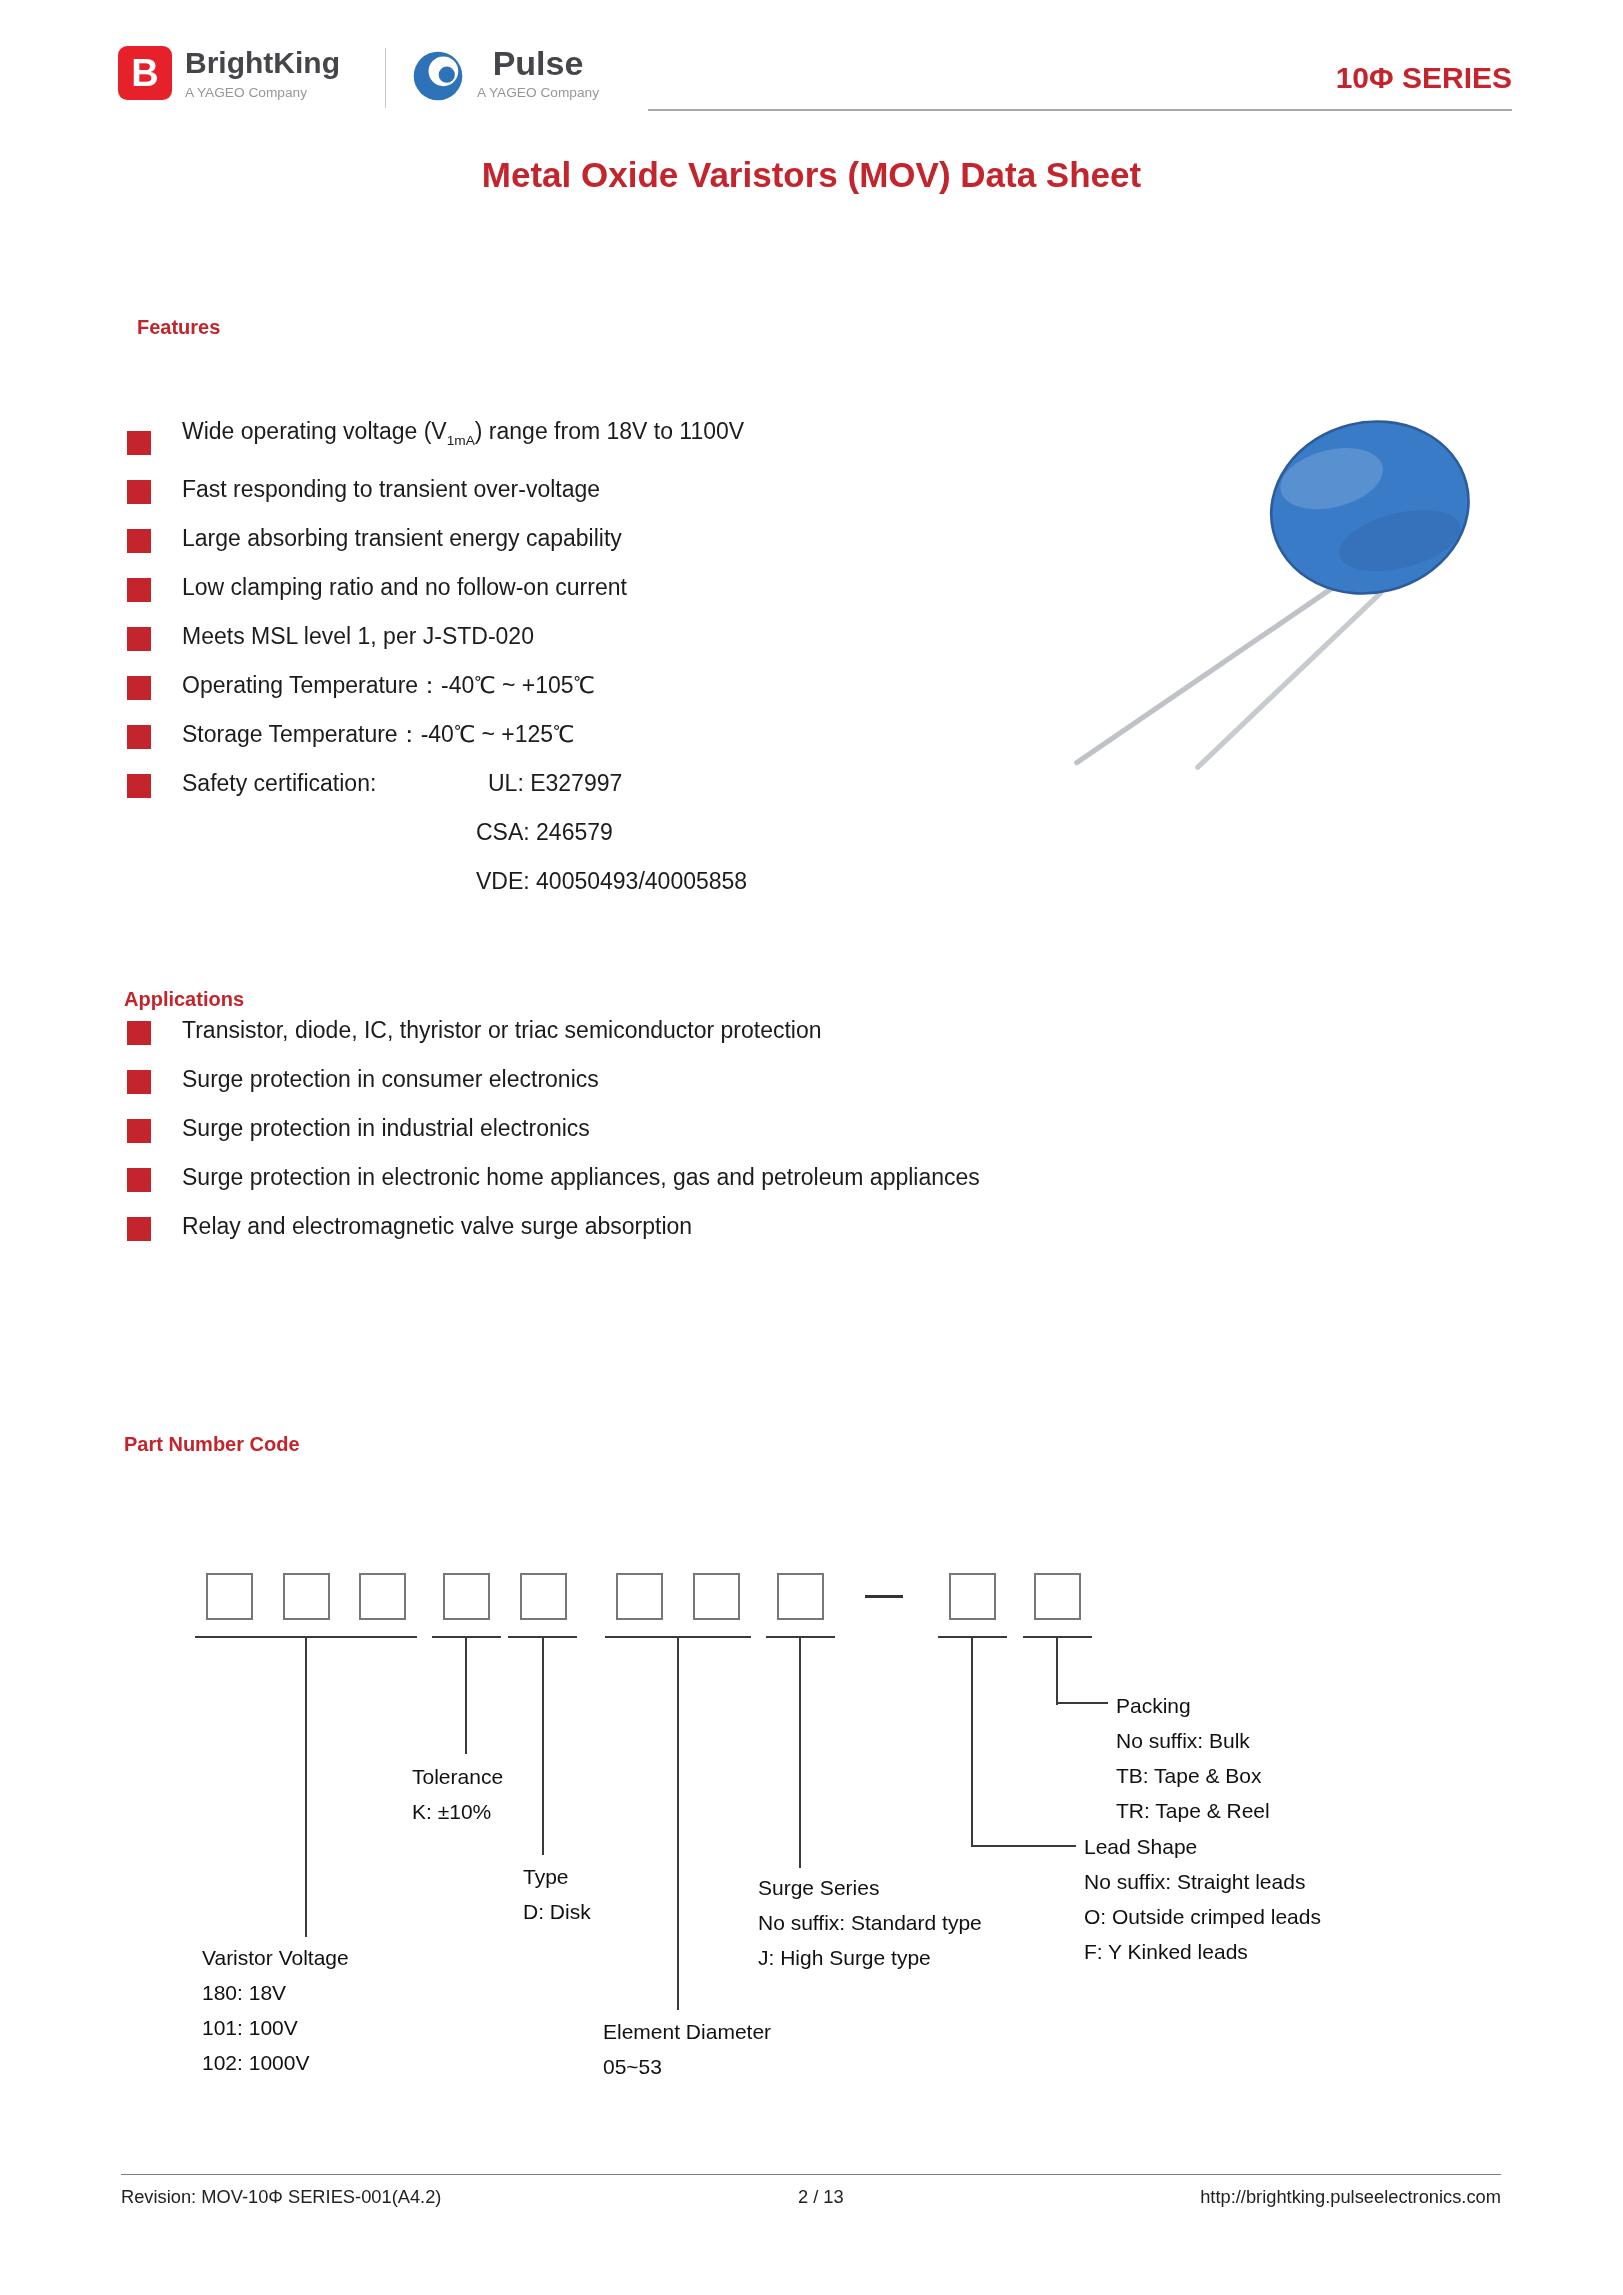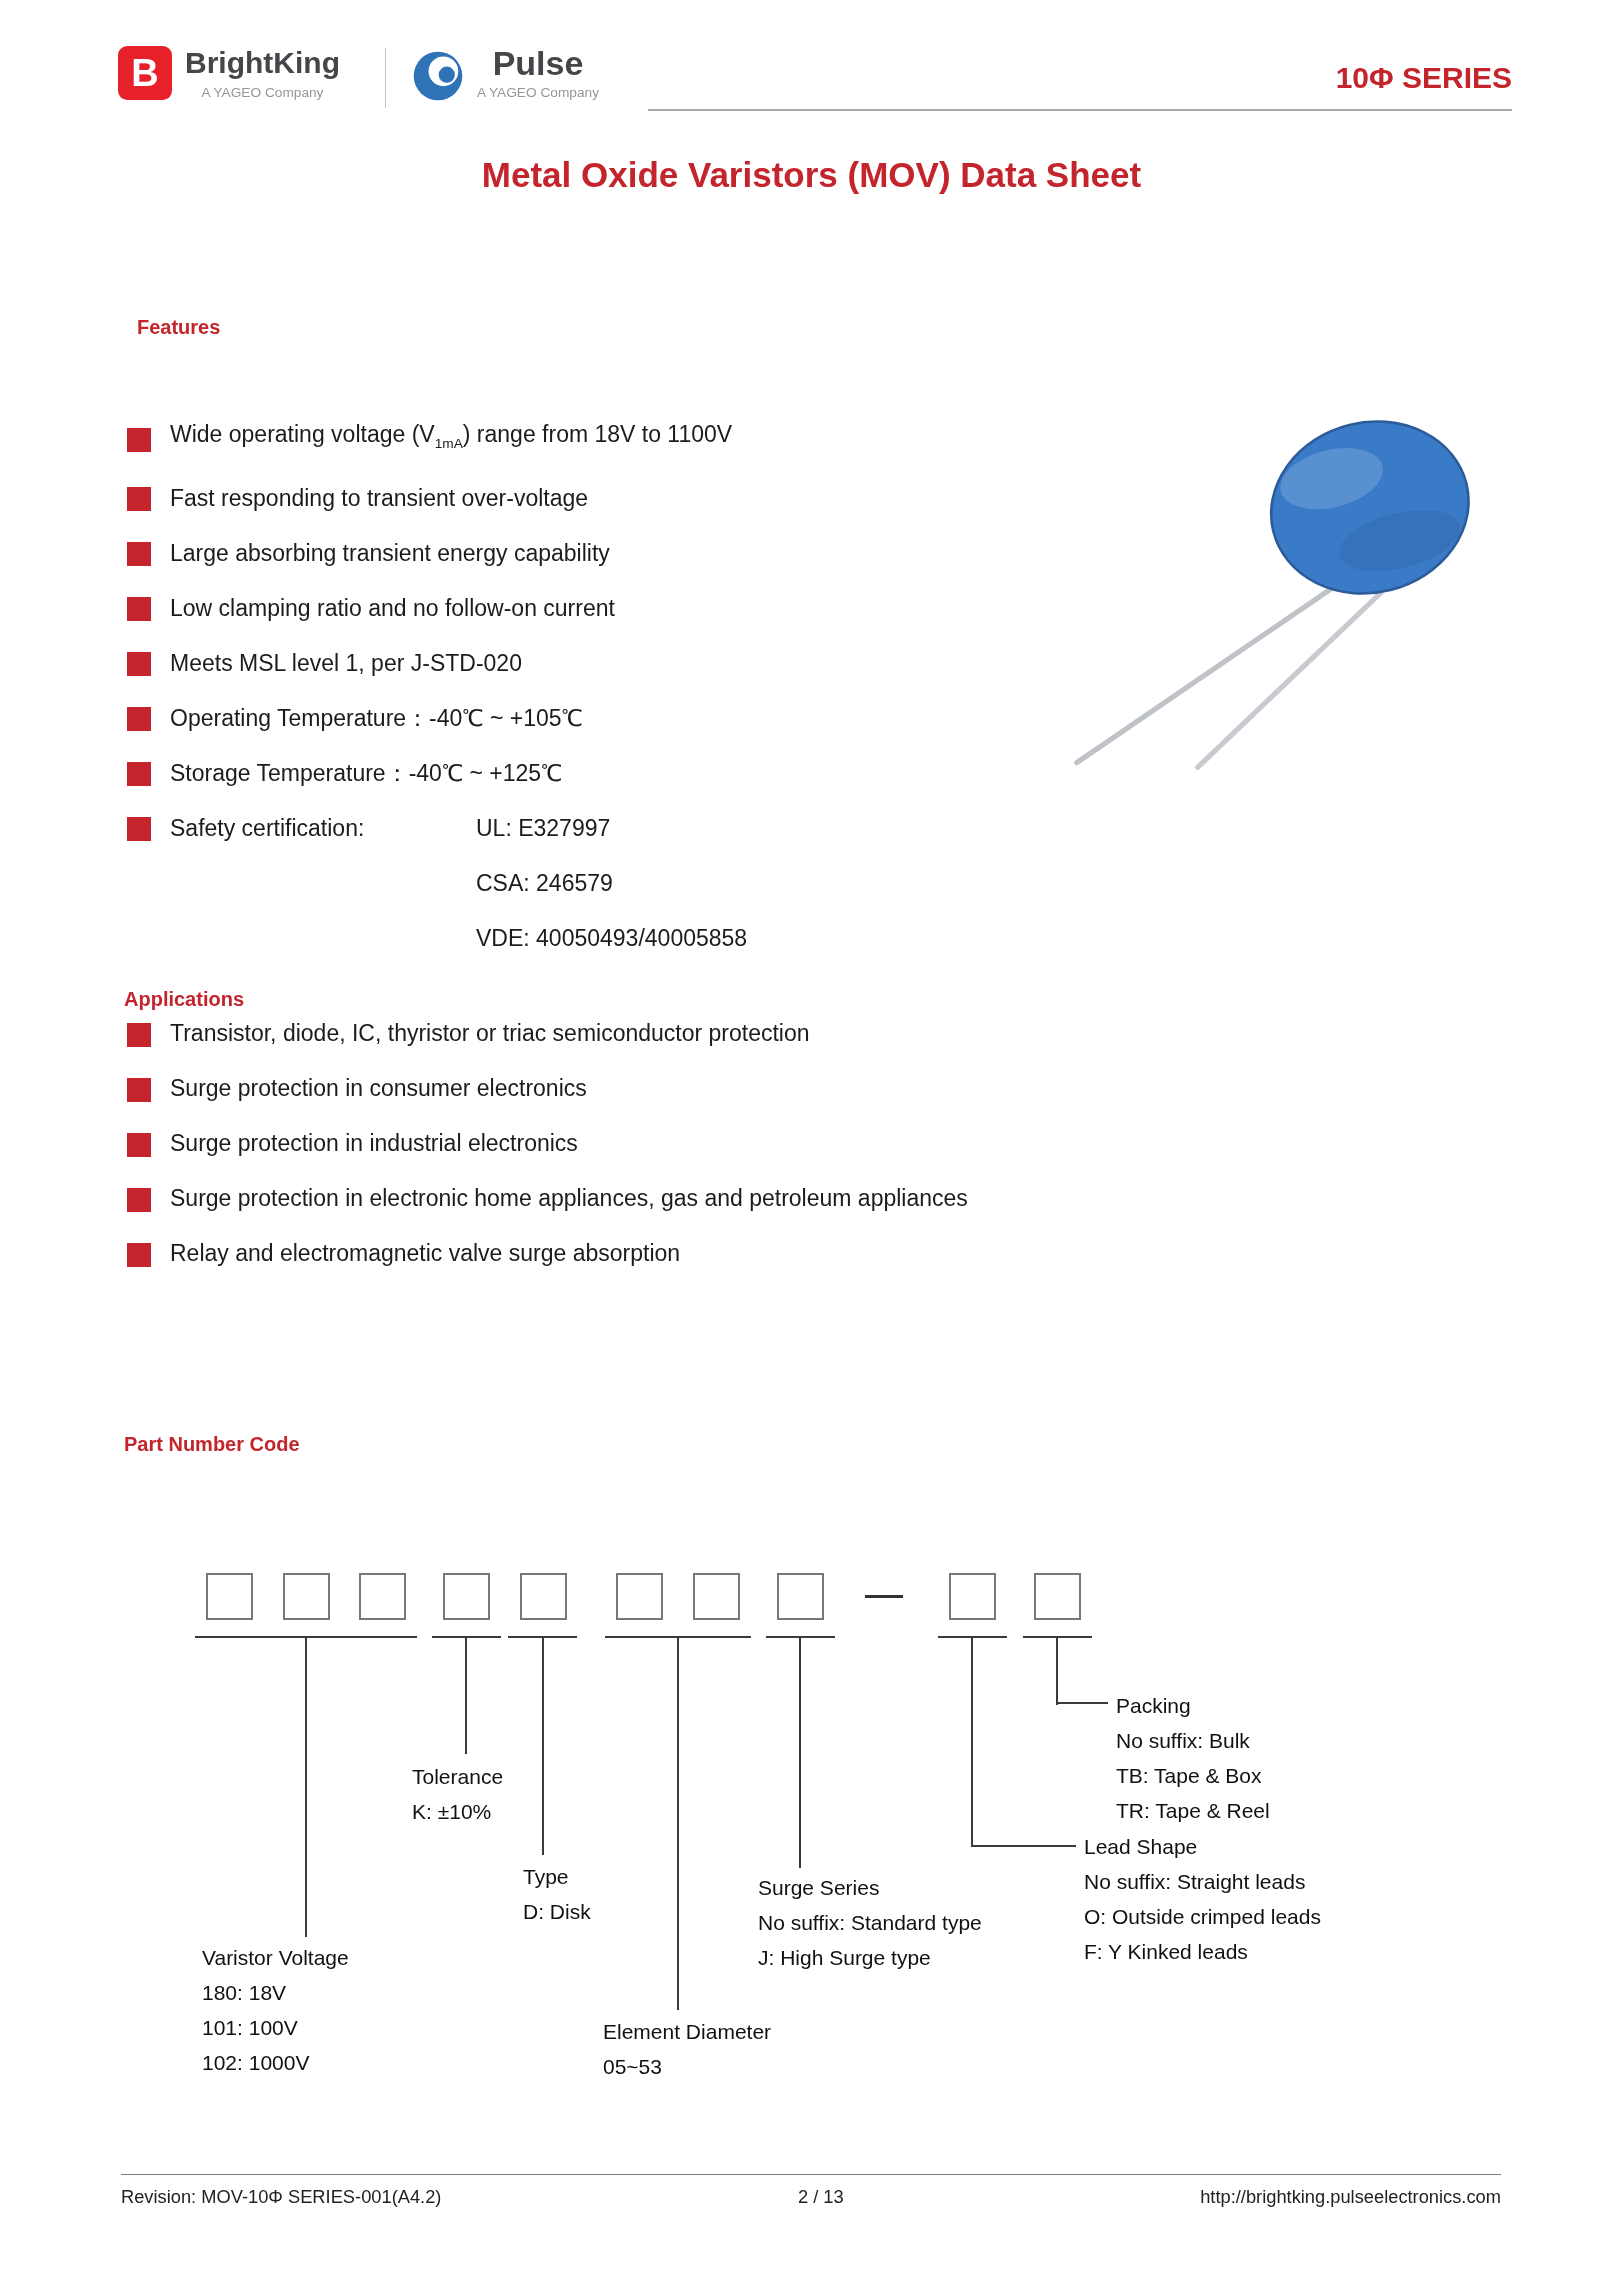--- a/index.html
+++ b/index.html
@@ -13,21 +13,21 @@
     position:relative;width:1623px;height:2295px;background:#fff;overflow:hidden;
     font-family:"Liberation Sans",sans-serif;color:#1b1b1b;
   }
   
   .header{position:absolute;top:41px;left:118px;right:111px;height:85px;}
   .bk-icon{
     position:absolute;left:0;top:5.2px;width:54px;height:54px;border-radius:9.2px;
     background:var(--logo-red);color:#fff;font-weight:bold;font-size:38px;
     display:flex;align-items:center;justify-content:center;
   }
-  .bk-text{position:absolute;left:67px;top:5.2px;text-align:center;}
+  .bk-text{position:absolute;left:67px;top:5.2px;}
   .bk-name{font-size:30px;font-weight:bold;color:#46464a;letter-spacing:0;}
   .bk-tagline{font-size:13.7px;color:#97979b;margin-top:5.2px;}
   .logo-divider{position:absolute;left:267px;top:6.5px;width:1.3px;height:60px;background:#c4c4c6;}
   .pulse-icon{position:absolute;left:293px;top:7.9px;width:54px;height:54px;}
   .pulse-text{position:absolute;left:359px;top:2.6px;text-align:center;}
   .pulse-name{font-size:34px;font-weight:bold;color:#46464a;}
   .pulse-tagline{font-size:13.7px;color:#97979b;margin-top:2.6px;}
   .series-label{
     position:absolute;right:0;top:19.6px;font-size:30px;font-weight:bold;color:var(--accent-red);
   }
@@ -40,22 +40,22 @@
   
   .sec-heading{margin:0;font-size:20px;line-height:33px;font-weight:bold;color:var(--accent-red);}
   .features-section{position:absolute;top:311px;left:0;right:0;}
   .features-section .sec-heading{margin-left:137px;}
   .features-section .bullet-list{margin-top:73px;}
   .applications-section{position:absolute;top:983px;left:0;right:0;}
   .applications-section .sec-heading{margin-left:124px;}
   .applications-section .bullet-list{}
   .bullet-list{list-style:none;margin:0;padding:0 0 0 127px;}
   .bullet-list li{
-    font-size:23px;line-height:35px;margin-bottom:20px;color:#1c1c1c;
-    display:flex;align-items:center;
+    font-size:23px;line-height:29px;margin-bottom:20px;color:#1c1c1c;
+    display:flex;align-items:flex-end;gap:12px;
   }
   .bullet{flex:0 0 auto;width:24px;height:24px;background:var(--accent-red);margin-right:19px;margin-top:2px;}
   .li-text sub{font-size:13.7px;}
   .safety-label{display:inline-block;width:306px;}
   li.cont{padding-left:349px;}
   
   .varistor-photo{position:absolute;left:1057px;top:393px;width:419px;height:386px;}
   .disc-fill{fill:var(--varistor-blue);}
   
   .pn-heading{position:absolute;top:1428px;left:124px;}

